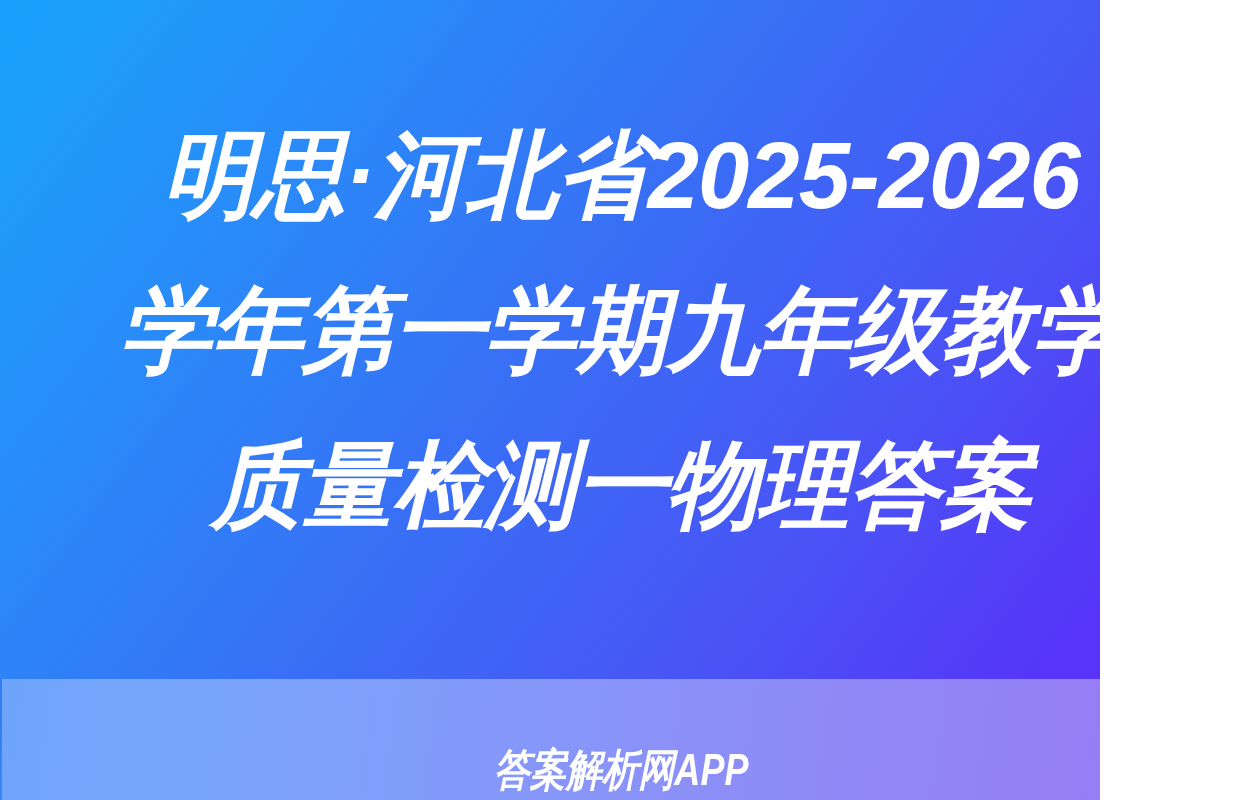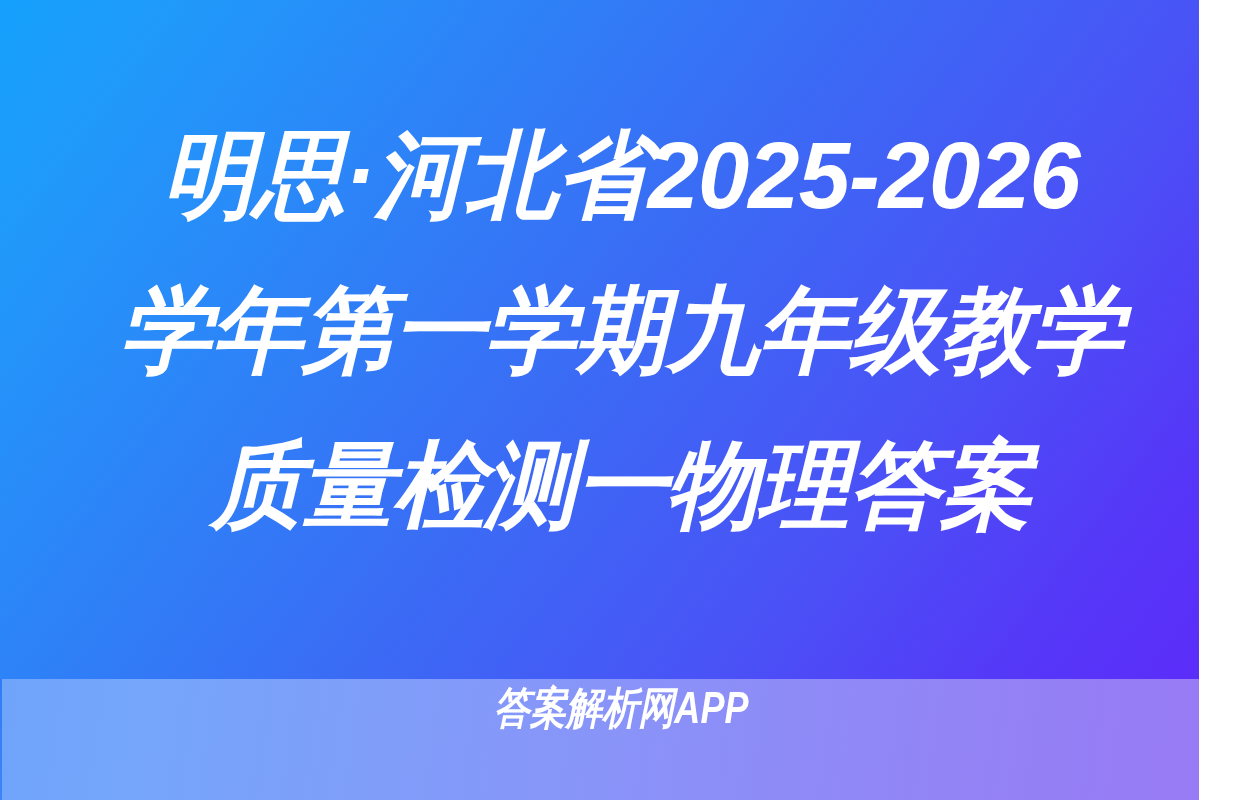--- a/index.html
+++ b/index.html
@@ -4,21 +4,21 @@
 <title>Title Card</title>
 <style>
   html, body {
     margin: 0;
     padding: 0;
     background: #ffffff;
   }
 
   #card {
     position: relative;
-    width: 1199px;
+    width: 1100px;
     height: 800px;
     overflow: hidden;
     font-family: "Liberation Sans", "DejaVu Sans", sans-serif;
     background: #15803d;
   }
 
   
   #hero {
     position: absolute;
     left: 0;
@@ -93,21 +93,21 @@
   }
 
   
   #watermark {
     position: absolute;
     left: 0;
     top: 679px;
     width: 1242px;
     height: 121px;
     display: flex;
-    align-items: flex-start;
+    align-items: flex-end;
     justify-content: center;
   }
 
   #watermark-text {
     color: #ffffff;
     font-size: 44px;
     font-weight: 700;
     font-style: italic;
     letter-spacing: 0px;
     white-space: nowrap;

